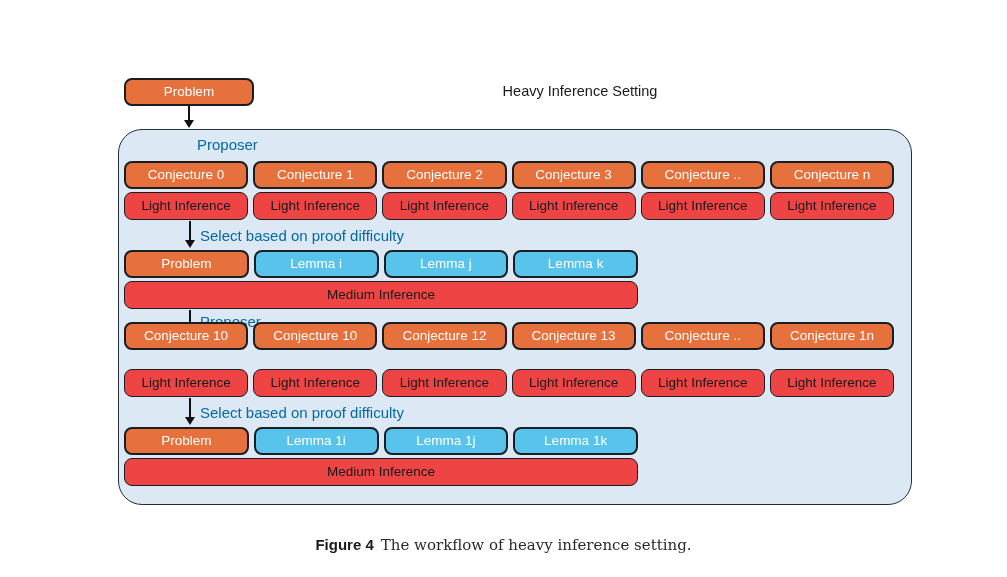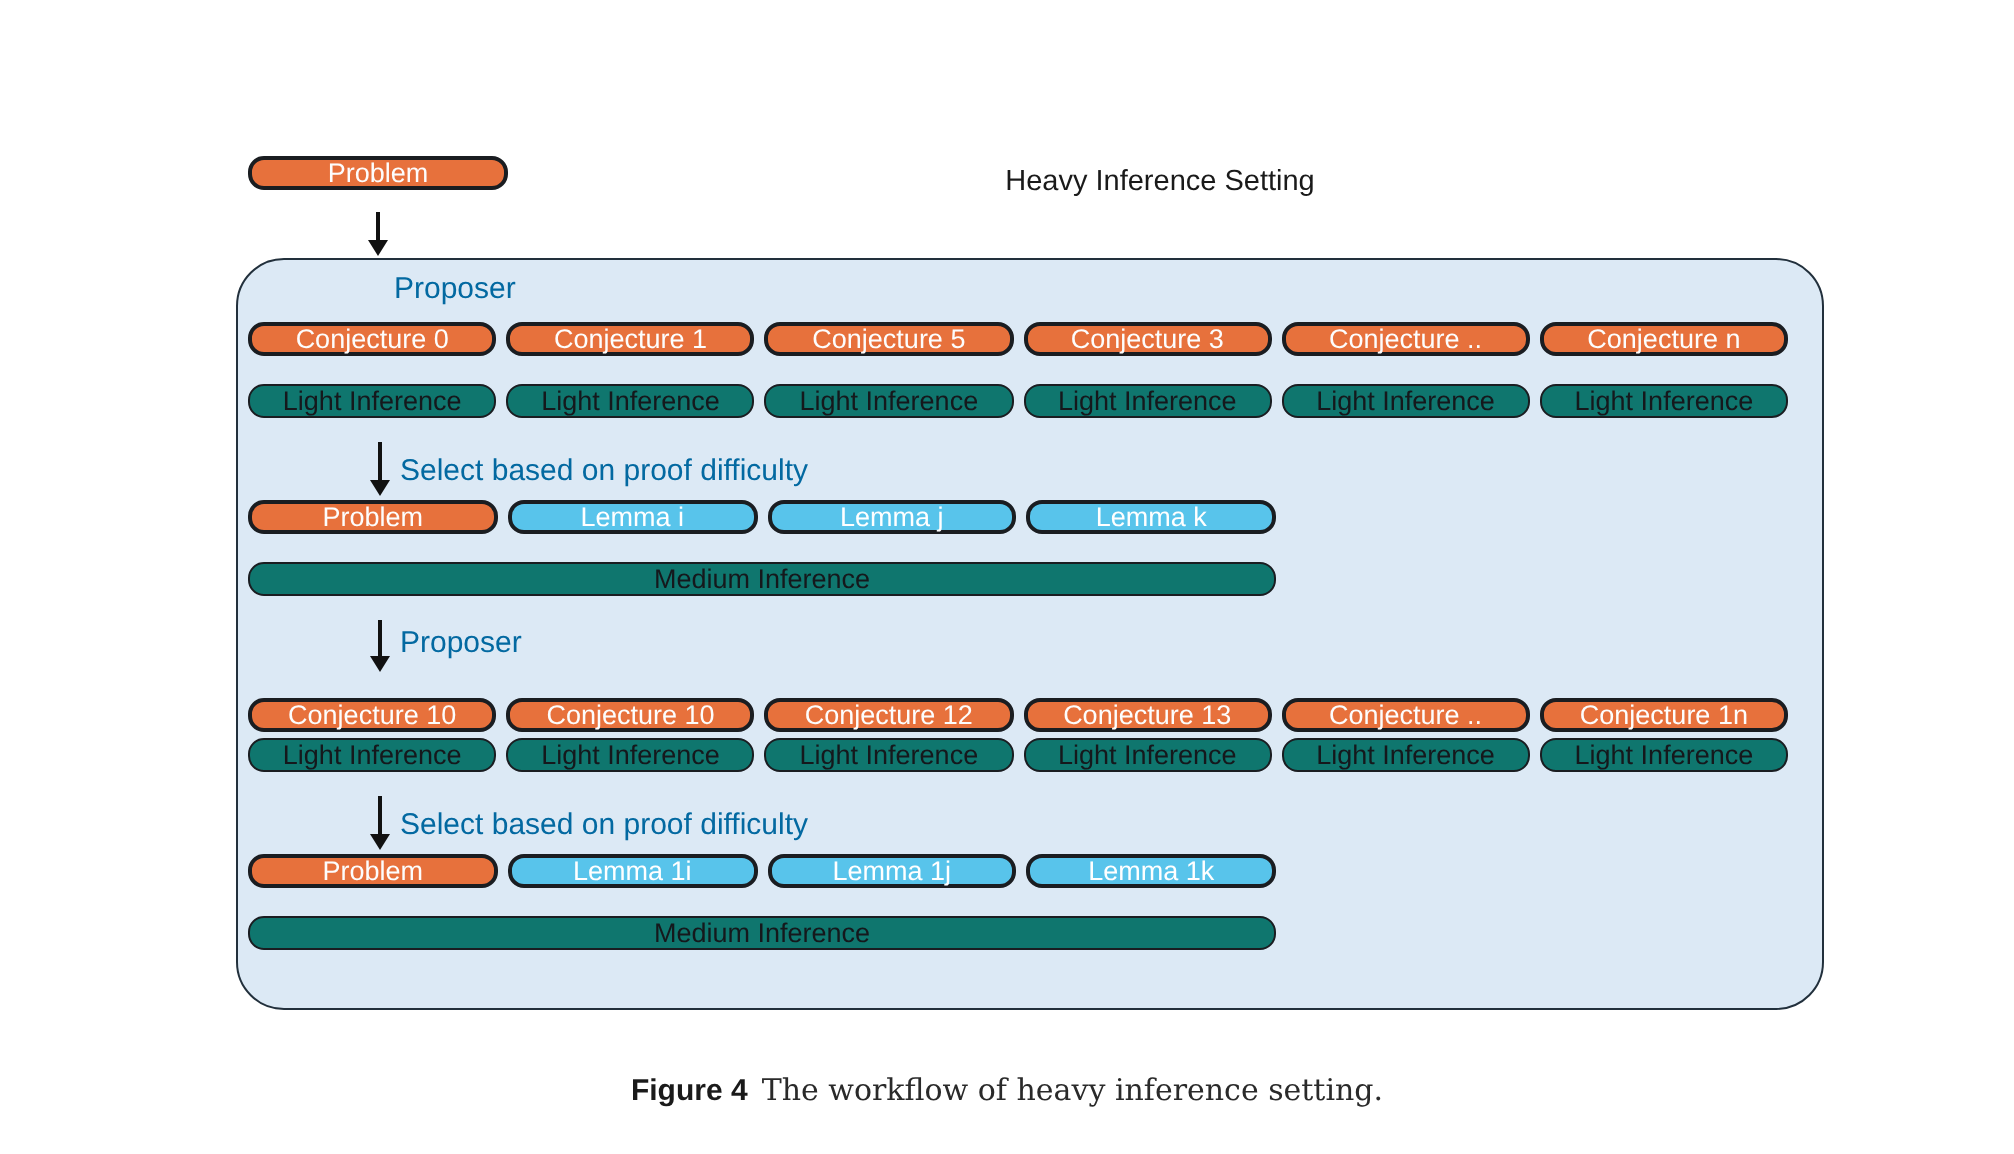--- a/index.html
+++ b/index.html
@@ -1,23 +1,23 @@
 <!DOCTYPE html>
 <html><head>
 <meta charset="utf-8">
 <style>
   html,body{margin:0;padding:0;background:#ffffff;}
   .page{position:relative;width:1007px;height:577px;background:#ffffff;
         font-family:"Liberation Sans",sans-serif;color:#111;overflow:hidden;}
 
-  .box{box-sizing:border-box;height:17px;display:flex;align-items:center;justify-content:center;
+  .box{box-sizing:border-box;height:28px;display:flex;align-items:center;justify-content:center;
        border:2px solid #1a1d21;border-radius:8px;font-size:13.5px;line-height:1;}
   .orange{background:#e7713c;color:#fdfdfd;}
   .cyan{background:#58c4eb;color:#ffffff;}
-  .lightblue{background:#0f766e;color:#15181c;border-width:1.5px;}
+  .lightblue{background:#ef4444;color:#15181c;border-width:1.5px;}
 
   .problem-top{position:absolute;left:124px;top:78px;width:130px;}
 
   .fig-title{position:absolute;left:430px;top:83px;width:300px;text-align:center;
              font-size:14.5px;color:#1a1a1a;}
 
   .container{position:absolute;left:118px;top:129px;width:794px;height:376px;
              box-sizing:border-box;background:#dce9f5;border:1.6px solid #22303c;
              border-radius:24px;}
 
@@ -45,21 +45,21 @@
 
   <div class="varrow" style="left:188px;top:106px;height:14px;"></div>
 
   <div class="container">
 
     <div class="flow-label" style="left:78px;top:6px;">Proposer</div>
 
     <div class="row" style="top:31px;">
       <div class="box orange">Conjecture 0</div>
       <div class="box orange">Conjecture 1</div>
-      <div class="box orange">Conjecture 5</div>
+      <div class="box orange">Conjecture 2</div>
       <div class="box orange">Conjecture 3</div>
       <div class="box orange">Conjecture ..</div>
       <div class="box orange">Conjecture n</div>
     </div>
 
     <div class="row" style="top:62px;">
       <div class="box lightblue">Light Inference</div>
       <div class="box lightblue">Light Inference</div>
       <div class="box lightblue">Light Inference</div>
       <div class="box lightblue">Light Inference</div>
@@ -77,21 +77,21 @@
       <div class="box cyan">Lemma k</div>
     </div>
 
     <div class="row narrow" style="top:151px;">
       <div class="box lightblue">Medium Inference</div>
     </div>
 
     <div class="varrow" style="left:70px;top:180px;height:18px;"></div>
     <div class="flow-label" style="left:81px;top:183px;">Proposer</div>
 
-    <div class="row" style="top:208px;align-items:flex-end;">
+    <div class="row" style="top:192px;align-items:flex-end;">
       <div class="box orange">Conjecture 10</div>
       <div class="box orange">Conjecture 10</div>
       <div class="box orange">Conjecture 12</div>
       <div class="box orange">Conjecture 13</div>
       <div class="box orange">Conjecture ..</div>
       <div class="box orange">Conjecture 1n</div>
     </div>
 
     <div class="row" style="top:239px;">
       <div class="box lightblue">Light Inference</div>

